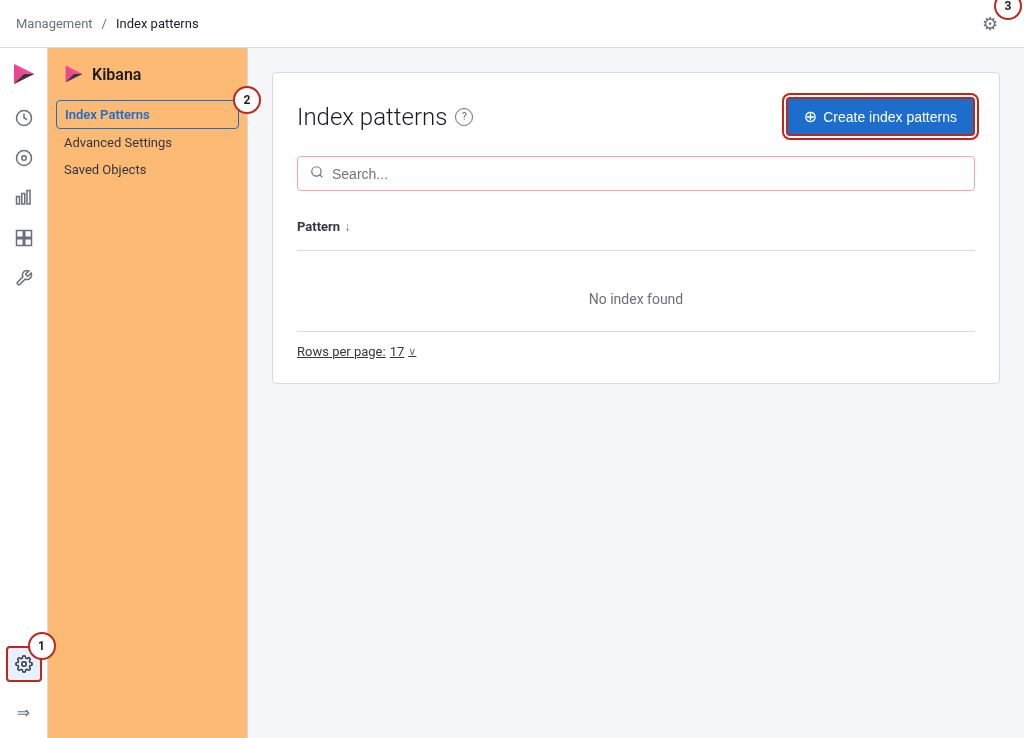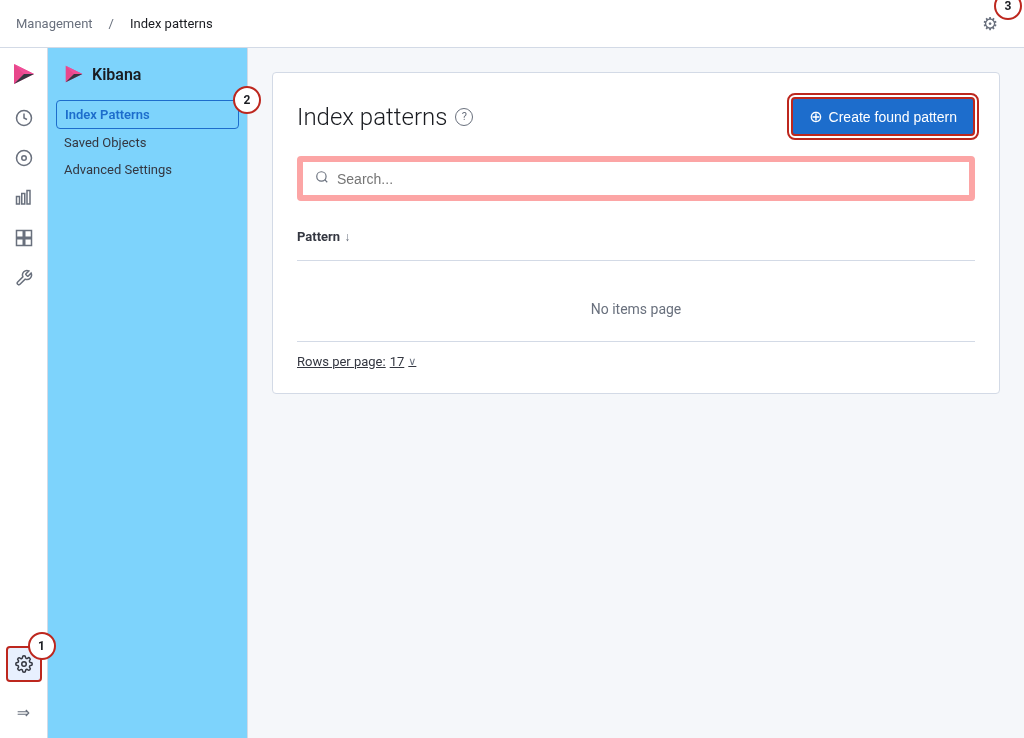--- a/index.html
+++ b/index.html
@@ -5,21 +5,21 @@
     * { margin: 0; padding: 0; box-sizing: border-box; }
     body { font-family: -apple-system, BlinkMacSystemFont, 'Segoe UI', Roboto, sans-serif; background: #f5f7fa; width: 1024px; height: 738px; overflow: hidden; display: flex; flex-direction: column; }
 
     
     .top-nav {
       display: flex; align-items: center; justify-content: space-between;
       background: #fff; border-bottom: 1px solid #d3dae6;
       height: 48px; padding: 0 16px; flex-shrink: 0; z-index: 10;
     }
     .top-nav-left { display: flex; align-items: center; gap: 8px; }
-    .breadcrumb { display: flex; align-items: flex-end; gap: 16px; font-size: 13px; color: #69707d; }
+    .breadcrumb { display: flex; align-items: flex-end; gap: 9px; font-size: 13px; color: #69707d; }
     .breadcrumb span { color: #69707d; }
     .breadcrumb span.active { color: #1a1c21; }
     .breadcrumb-sep { color: #98a2b3; }
     .top-nav-right { display: flex; align-items: center; gap: 8px; }
 
     
     .layout { display: flex; flex: 1; overflow: hidden; }
 
     
     .icon-rail {
@@ -30,21 +30,21 @@
     .rail-icon {
       width: 36px; height: 36px; display: flex; align-items: center; justify-content: center;
       border-radius: 4px; cursor: pointer; color: #69707d; margin-bottom: 4px;
       font-size: 16px; position: relative;
     }
     .rail-icon.active { background: #e8f0fe; color: #1d6dcc; }
     .rail-spacer { flex: 1; }
 
     
     .sidebar {
-      width: 200px; background: #7dd3fc; border-right: 1px solid #d3dae6;
+      width: 200px; background: #fdba74; border-right: 1px solid #d3dae6;
       padding: 16px 0; flex-shrink: 0;
     }
     .sidebar-logo { display: flex; align-items: center; gap: 8px; padding: 0 16px 16px; }
     .sidebar-logo-text { font-size: 16px; font-weight: 600; color: #1a1c21; }
     .sidebar-nav { }
     .sidebar-item {
       display: block; padding: 6px 16px; font-size: 13px; color: #343741;
       cursor: pointer; text-decoration: none;
     }
     .sidebar-item.active {
@@ -75,21 +75,21 @@
     .create-btn {
       display: flex; align-items: center; gap: 6px;
       background: #1d6dcc; color: #fff; border: 2px solid #bd271e;
       padding: 8px 16px; border-radius: 4px; font-size: 14px;
       cursor: pointer; font-weight: 500; outline: 2px solid #bd271e; outline-offset: 2px;
     }
 
     
     .search-bar {
       display: flex; align-items: center; gap: 8px;
-      border: 6px solid #fca5a5; border-radius: 4px;
+      border: 1px solid #fca5a5; border-radius: 4px;
       padding: 8px 12px; margin-bottom: 20px; background: #fff;
     }
     .search-icon { color: #69707d; font-size: 14px; }
     .search-input {
       border: none; outline: none; font-size: 14px; color: #343741;
       flex: 1; background: transparent;
     }
 
     
     .table-header {
@@ -230,43 +230,43 @@
     </div>
     <nav class="sidebar-nav">
 
       <div style="position:relative;">
         <div class="anno-bubble" style="top:-14px; right:-14px;">2</div>
         <a class="sidebar-item active" href="#">
           <span>Index Patterns</span>
         </a>
       </div>
       <a class="sidebar-item" href="#">
-        <span>Saved Objects</span>
+        <span>Advanced Settings</span>
       </a>
       <a class="sidebar-item" href="#">
-        <span>Advanced Settings</span>
+        <span>Saved Objects</span>
       </a>
     </nav>
   </div>
 
   <div class="main-content">
     <div class="content-card">
 
       <div class="page-header">
         <div class="page-title-row">
           <h1 class="page-title">Index patterns</h1>
           <div class="help-icon">
             <span>?</span>
           </div>
         </div>
 
         <div class="create-btn-wrapper">
           <button class="create-btn">
             <span style="font-size:16px; font-weight:300;">⊕</span>
-            <span>Create found pattern</span>
+            <span>Create index patterns</span>
           </button>
         </div>
       </div>
 
       <div class="search-bar">
         <span class="search-icon">
           <svg width="14" height="14" viewBox="0 0 24 24" fill="none" stroke="#69707d" stroke-width="2">
             <circle cx="11" cy="11" r="8"></circle>
               <line x1="21" y1="21" x2="16.65" y2="16.65"></line>
           </svg>
@@ -274,21 +274,21 @@
         <input class="search-input" type="text" placeholder="Search..." style="">
       </div>
 
       <div class="table-header">
         <div class="table-col-header">
           <span>Pattern</span>
           <span class="sort-icon">↓</span>
         </div>
       </div>
       <div class="table-body">
-        <div class="no-items">No items page</div>
+        <div class="no-items">No index found</div>
       </div>
 
       <div class="table-footer">
         <div class="rows-per-page">
           <span>Rows per page:</span>
           <span>17</span>
           <span class="chevron-icon">∨</span>
         </div>
       </div>
 

